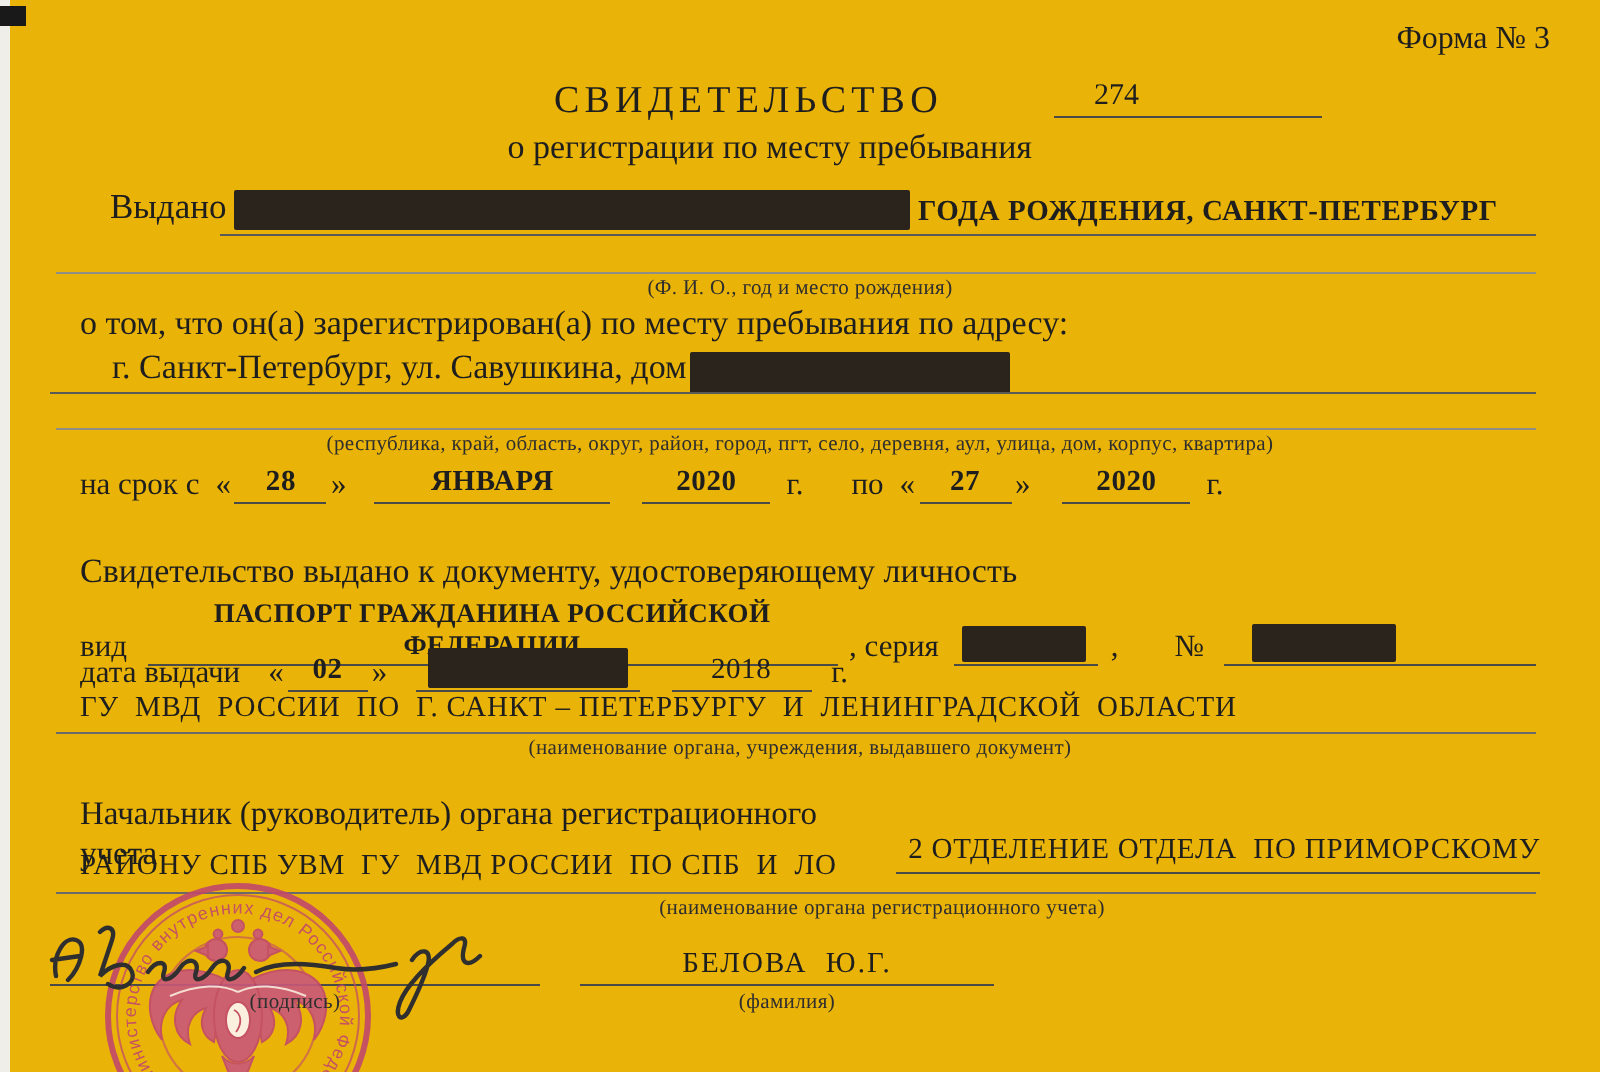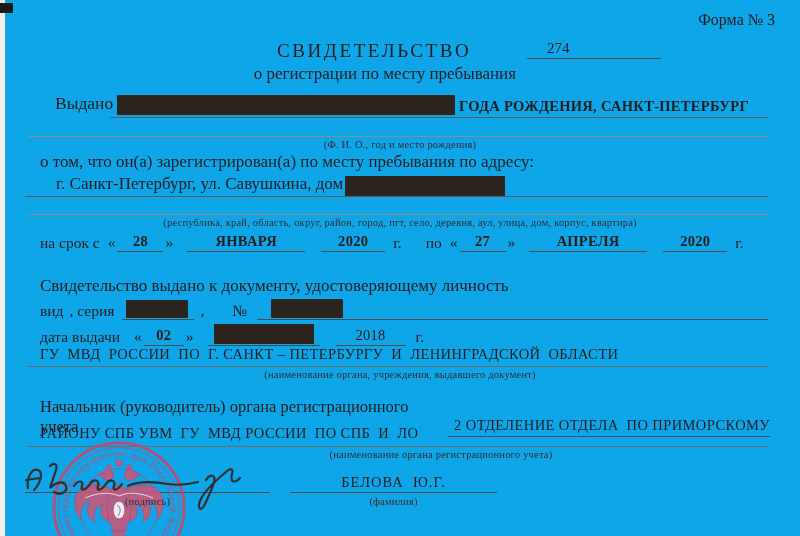--- a/index.html
+++ b/index.html
@@ -1,18 +1,18 @@
 <!DOCTYPE html>
 <html><head>
 <meta charset="utf-8">
 <style>
   html,body{margin:0;padding:0;background:#e8e6e0;}
   #page{
     position:relative;width:800px;height:536px;margin:0 auto;
-    background:#0ea5e9;overflow:hidden;
+    background:#eab308;overflow:hidden;
     font-family:"Liberation Serif","DejaVu Serif",serif;color:#1e1e1e;
   }
   .abs{position:absolute;}
   .pre{white-space:pre;}
   .cap{font-size:10.5px;color:#2e2e2e;letter-spacing:.2px;text-align:center;}
   .rule{height:0;border-bottom:1.6px solid #8f8d88;}
   .uline{height:0;border-bottom:1.5px solid #5a5a58;}
   .cell{border-bottom:1.3px solid #4a4a48;text-align:center;padding-bottom:1px;}
   .val{font-weight:bold;font-size:14.5px;letter-spacing:.3px;}
   .redact{background:#2b241d;border-radius:1px;}
@@ -61,29 +61,29 @@
     <span style="margin-left:8px;">«</span>
     <span class="cell val" style="width:46px;margin-left:2px;">28</span>
     <span style="margin-left:2px;">»</span>
     <span class="cell val" style="width:118px;margin-left:14px;">ЯНВАРЯ</span>
     <span class="cell val" style="width:64px;margin-left:16px;">2020</span>
     <span style="margin-left:8px;">г.</span>
     <span style="margin-left:24px;">по</span>
     <span style="margin-left:8px;">«</span>
     <span class="cell val" style="width:46px;margin-left:2px;">27</span>
     <span style="margin-left:2px;">»</span>
-    <span class="cell val" style="width:118px;margin-left:14px;">АПРЕЛЯ</span>
     <span class="cell val" style="width:64px;margin-left:16px;">2020</span>
     <span style="margin-left:8px;">г.</span>
   </div>
 
   <div class="abs body-line" style="left:40px;top:276px;">Свидетельство выдано к документу, удостоверяющему личность</div>
 
   <div class="abs flexrow" style="left:40px;top:299px;right:32px;font-size:15.5px;">
     <span>вид</span>
+    <span class="cell" style="width:345px;margin-left:10px;font-size:13.5px;font-weight:bold;letter-spacing:.2px;">ПАСПОРТ ГРАЖДАНИНА РОССИЙСКОЙ ФЕДЕРАЦИИ</span>
     <span class="pre" style="margin-left:6px;">, серия</span>
     <span class="cell" style="width:72px;margin-left:8px;display:flex;align-items:flex-end;">
         <span class="redact" style="width:62px;height:18px;margin-left:4px;"></span>
       </span>
     <span style="margin-left:6px;">,</span>
     <span style="margin-left:28px;">№</span>
     <span class="cell" style="flex:1;margin-left:10px;display:flex;align-items:flex-end;">
         <span class="redact" style="width:72px;height:19px;margin-left:14px;"></span>
       </span>
   </div>

